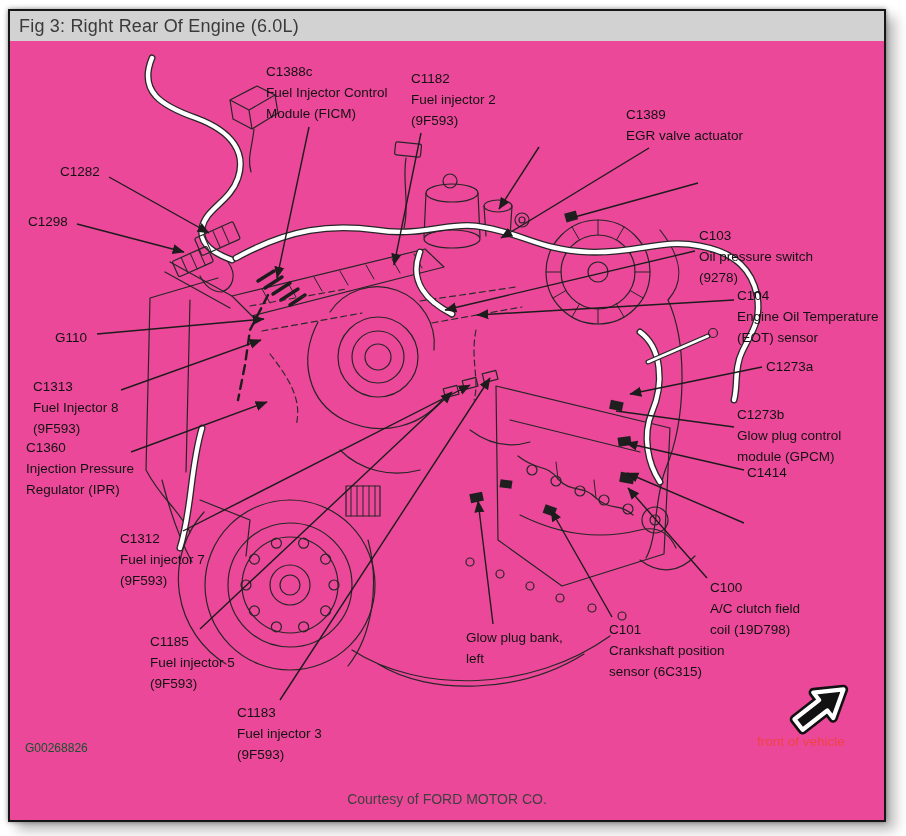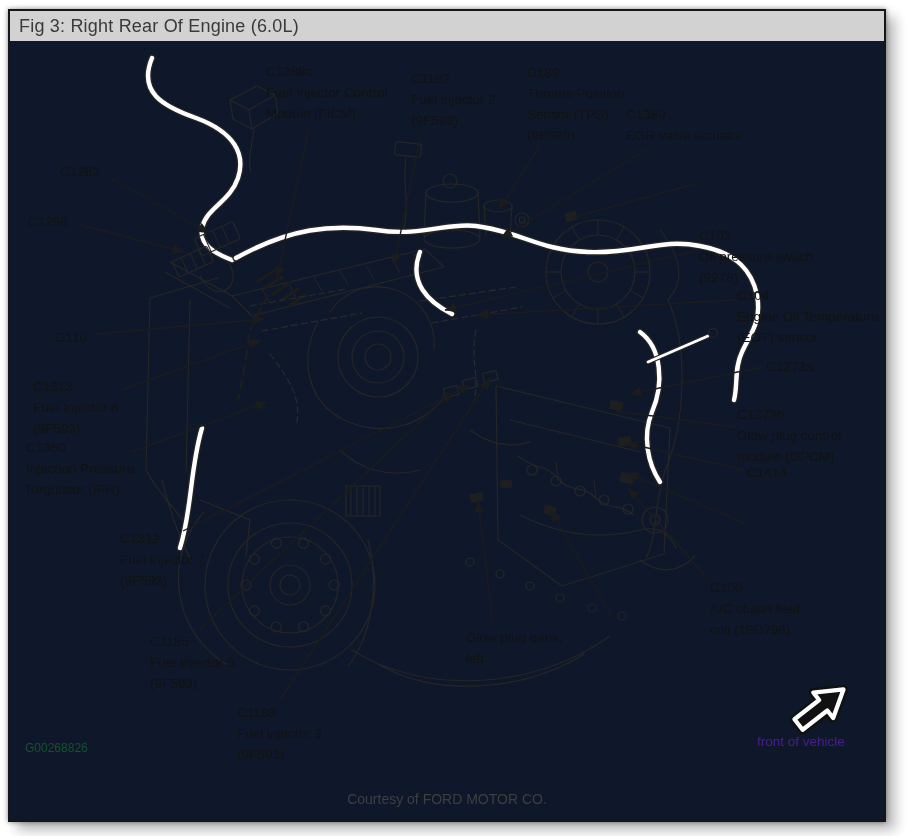--- a/index.html
+++ b/index.html
@@ -1,28 +1,28 @@
 <!DOCTYPE html>
 <html><head>
 <meta charset="utf-8">
 <style>
   html,body{margin:0;padding:0;background:#ffffff;}
   .stage{position:relative;width:906px;height:836px;background:#fff;overflow:hidden;
          font-family:"Liberation Sans",sans-serif;}
-  .frame{position:absolute;left:8px;top:9px;width:874px;height:809px;background:#0f172a;
+  .frame{position:absolute;left:8px;top:9px;width:874px;height:809px;background:#ec4899;
          border:2px solid #161616;
          box-shadow:0 0 5px rgba(0,0,0,.45), 9px 8px 12px rgba(0,0,0,.28);}
   .titlebar{position:absolute;left:0;top:0;right:0;height:30px;background:#d2d2d2;
             line-height:30px;padding-left:9px;font-size:18px;color:#3a3a3a;
             letter-spacing:.2px;white-space:nowrap;}
   svg.art{position:absolute;left:0;top:0;width:906px;height:836px;pointer-events:none;}
   .labels{position:absolute;left:0;top:0;width:906px;height:740px;pointer-events:none;padding-left:32px;}
   .callout{position:absolute;font-size:13.5px;line-height:21px;color:#121212;white-space:nowrap;}
   .figcode{position:absolute;left:25px;top:741px;font-size:12px;color:#14532d;}
-  .fov-label{position:absolute;left:757px;top:734px;font-size:13.5px;color:#4c1d95;}
+  .fov-label{position:absolute;left:757px;top:734px;font-size:13.5px;color:#ef4444;}
   .courtesy{position:absolute;left:8px;top:791px;width:878px;text-align:center;
             font-size:14px;color:#3f3f3f;}
   .ln{stroke:#262626;stroke-width:1.2;fill:none;stroke-linecap:round;stroke-linejoin:round;}
   .lnT{stroke:#262626;stroke-width:1.0;fill:none;stroke-linecap:round;}
   .dsh{stroke:#2b2b2b;stroke-width:1.2;fill:none;stroke-dasharray:6 4;stroke-linecap:round;}
   .dshB{stroke:#1d1d1d;stroke-width:2.4;fill:none;stroke-dasharray:9 6;stroke-linecap:round;}
   .tubeO{stroke:#262626;stroke-width:7;fill:none;stroke-linecap:round;}
   .tubeI{stroke:#ffffff;stroke-width:4.4;fill:none;stroke-linecap:round;}
   .rodO{stroke:#262626;stroke-width:5;fill:none;stroke-linecap:round;}
   .rodI{stroke:#ffffff;stroke-width:2.6;fill:none;stroke-linecap:round;}
@@ -214,26 +214,20 @@
       <div>Fuel Injector Control</div>
       <div>Module (FICM)</div>
     </div>
 
     <div class="callout" style="left:411px;top:68px">
       <div>C1182</div>
       <div>Fuel injector 2</div>
       <div>(9F593)</div>
     </div>
 
-    <div class="callout" style="left:527px;top:62px">
-      <div>C189</div>
-      <div>Throttle Position</div>
-      <div>Sensor (TPS)</div>
-      <div>(9B989)</div>
-    </div>
 
     <div class="callout" style="left:626px;top:104px">
       <div>C1389</div>
       <div>EGR valve actuator</div>
     </div>
 
 
     <div class="callout" style="left:699px;top:225px">
       <div>C103</div>
       <div>Oil pressure switch</div>
@@ -260,20 +254,25 @@
       <div>C1414</div>
     </div>
 
 
     <div class="callout" style="left:710px;top:577px">
       <div>C100</div>
       <div>A/C clutch field</div>
       <div>coil (19D798)</div>
     </div>
 
+    <div class="callout" style="left:609px;top:619px">
+      <div>C101</div>
+      <div>Crankshaft position</div>
+      <div>sensor (6C315)</div>
+    </div>
 
     <div class="callout" style="left:466px;top:627px">
       <div>Glow plug bank,</div>
       <div>left</div>
     </div>
 
     <div class="callout" style="left:237px;top:702px">
       <div>C1183</div>
       <div>Fuel injector 3</div>
       <div>(9F593)</div>

